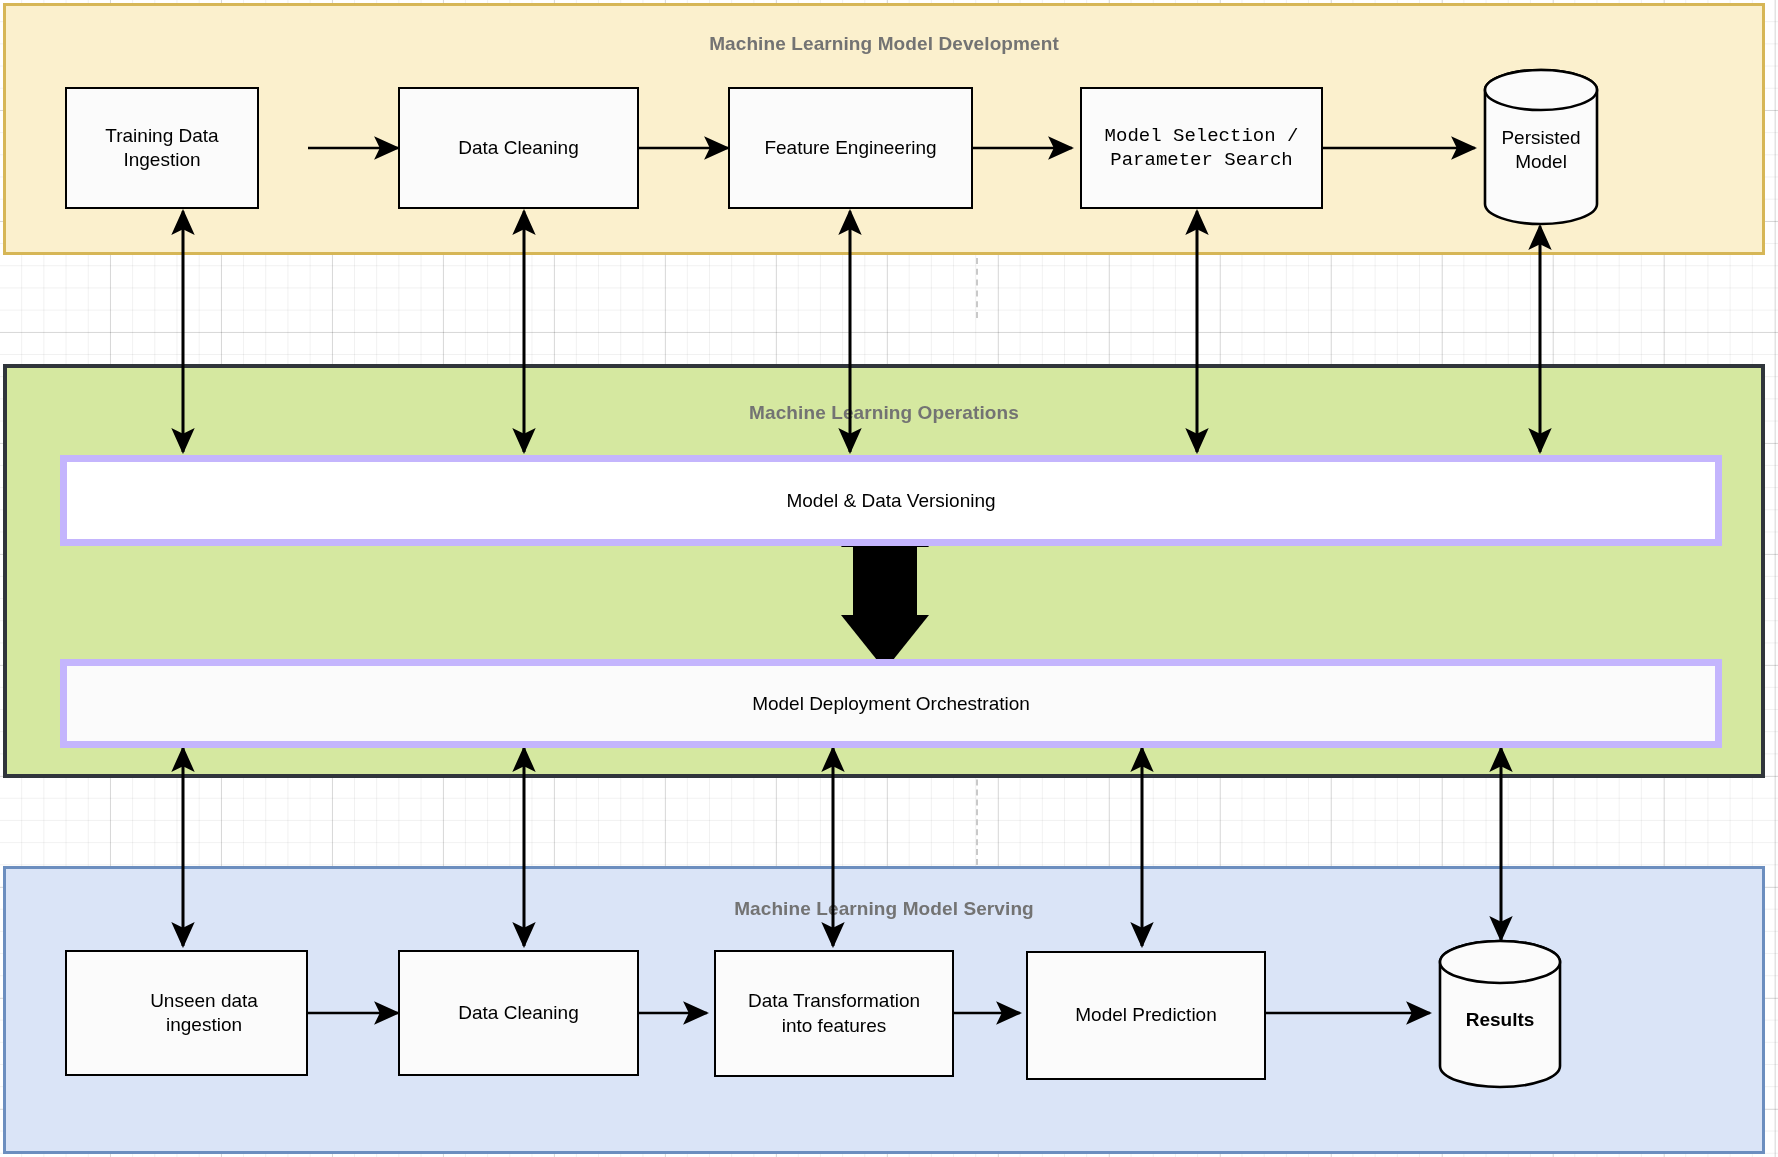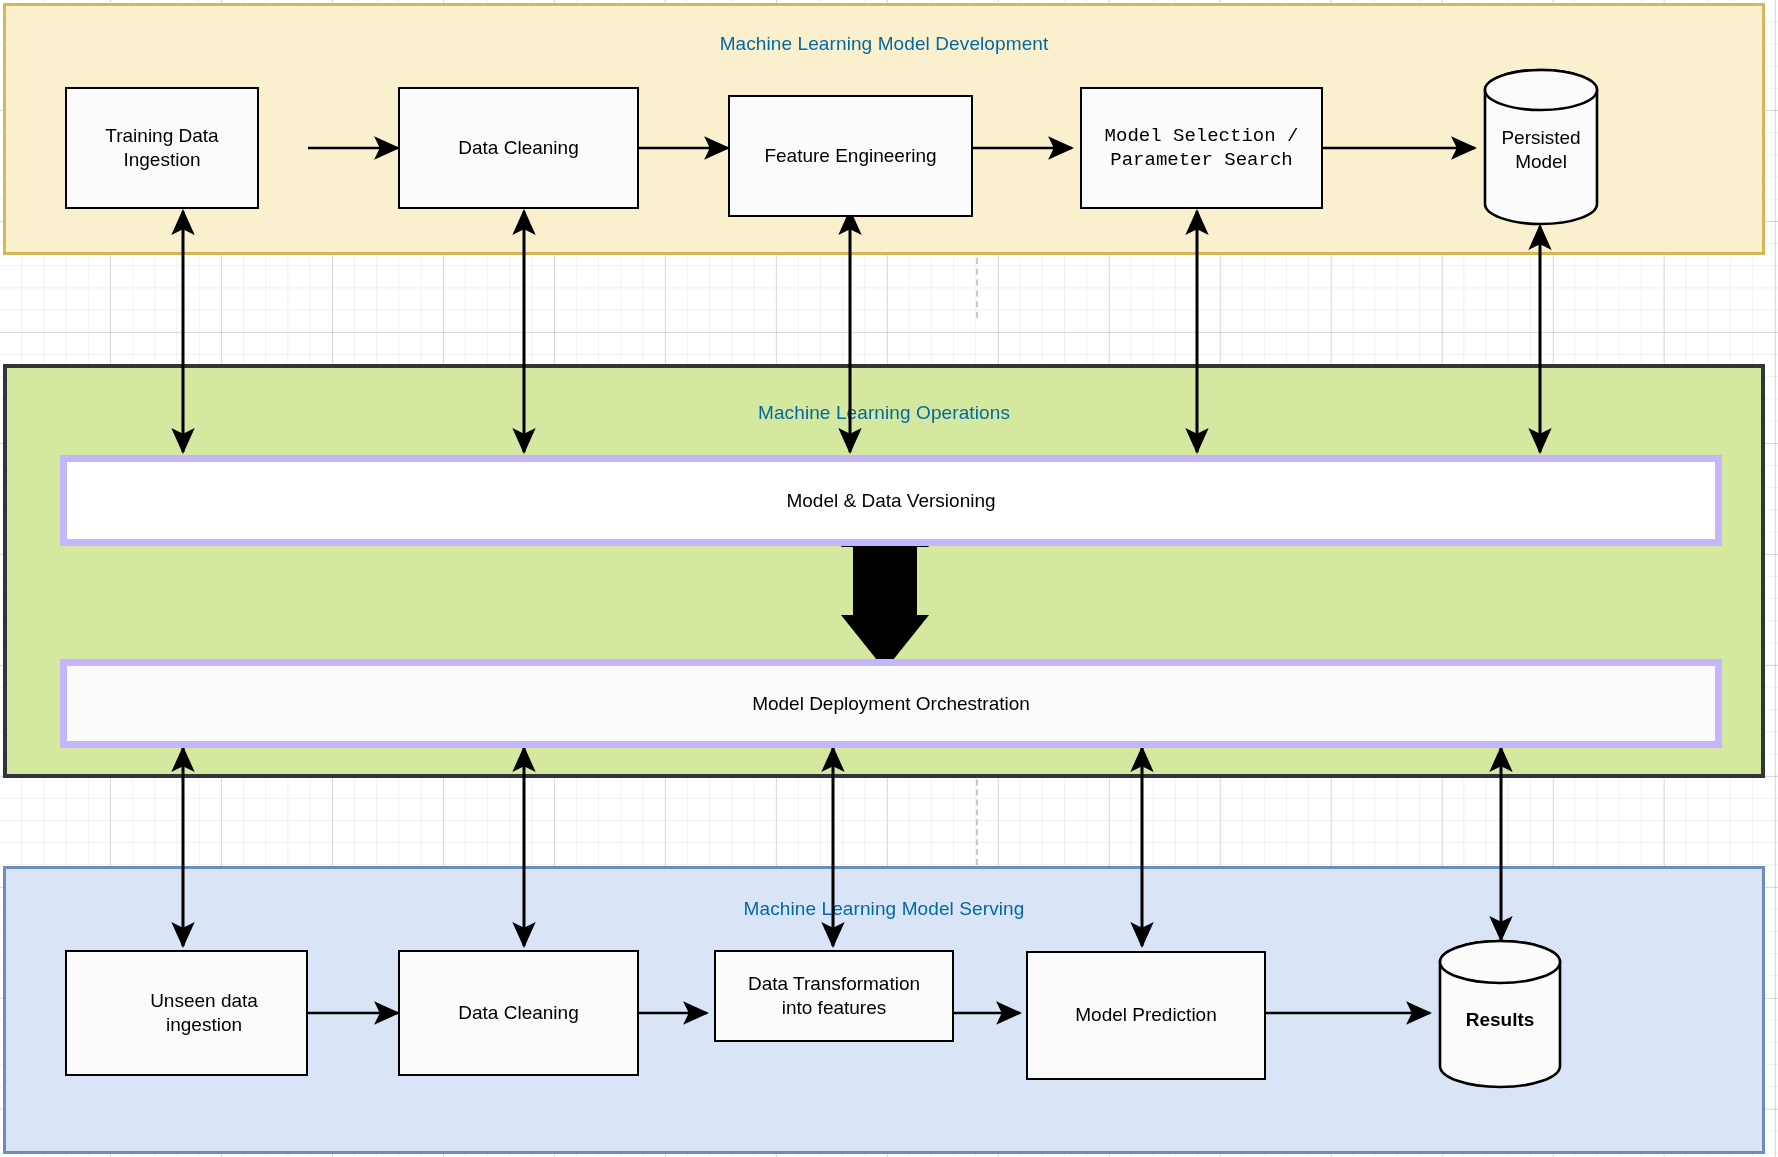--- a/index.html
+++ b/index.html
@@ -22,21 +22,21 @@
     background-size:22.2px 22.2px,22.2px 22.2px,111px 111px,111px 111px;
     background-position:-1px -1px,-1px -1px,-1px -1px,-1px -1px;
   }
   
   .page-guide{position:absolute;background:transparent;}
   .page-guide.v{width:0;border-left:2px dashed #c9c9c9;}
 
   .band{position:absolute;box-sizing:border-box;}
   .band-title{
     position:absolute;left:0;right:0;text-align:center;
-    font-weight:normal;font-size:19px;color:#0369a1;
+    font-weight:bold;font-size:19px;color:#737373;
     letter-spacing:.1px;
   }
 
   .node{
     position:absolute;box-sizing:border-box;
     background:#fbfbfb;border:2.5px solid #000;
     display:flex;align-items:center;justify-content:center;
     text-align:center;font-size:19px;color:#000;line-height:1.28;
     padding:2px 4px;
   }
@@ -128,21 +128,21 @@
   <span>
     <span>Training Data</span><br>
     <span>Ingestion</span>
   </span>
 </div>
 
 <div class="node" style="left:398px;top:87px;width:241px;height:122px;">
   <span>Data Cleaning</span>
 </div>
 
-<div class="node" style="left:728px;top:95px;width:245px;height:122px;">
+<div class="node" style="left:728px;top:87px;width:245px;height:122px;">
   <span>Feature Engineering</span>
 </div>
 
 <div class="node" style="left:1080px;top:87px;width:243px;height:122px;font-family:Liberation Mono, monospace;">
   <span>
     <span>Model Selection /</span><br>
     <span>Parameter Search</span>
   </span>
 </div>
 
@@ -169,21 +169,21 @@
   <span>
     <span>Unseen data</span><br>
     <span>ingestion</span>
   </span>
 </div>
 
 <div class="node" style="left:398px;top:950px;width:241px;height:126px;">
   <span>Data Cleaning</span>
 </div>
 
-<div class="node" style="left:714px;top:950px;width:240px;height:92px;">
+<div class="node" style="left:714px;top:950px;width:240px;height:127px;">
   <span>
     <span>Data Transformation</span><br>
     <span>into features</span>
   </span>
 </div>
 
 <div class="node" style="left:1026px;top:951px;width:240px;height:129px;justify-content:center;">
   <span>Model Prediction</span>
 </div>
 

